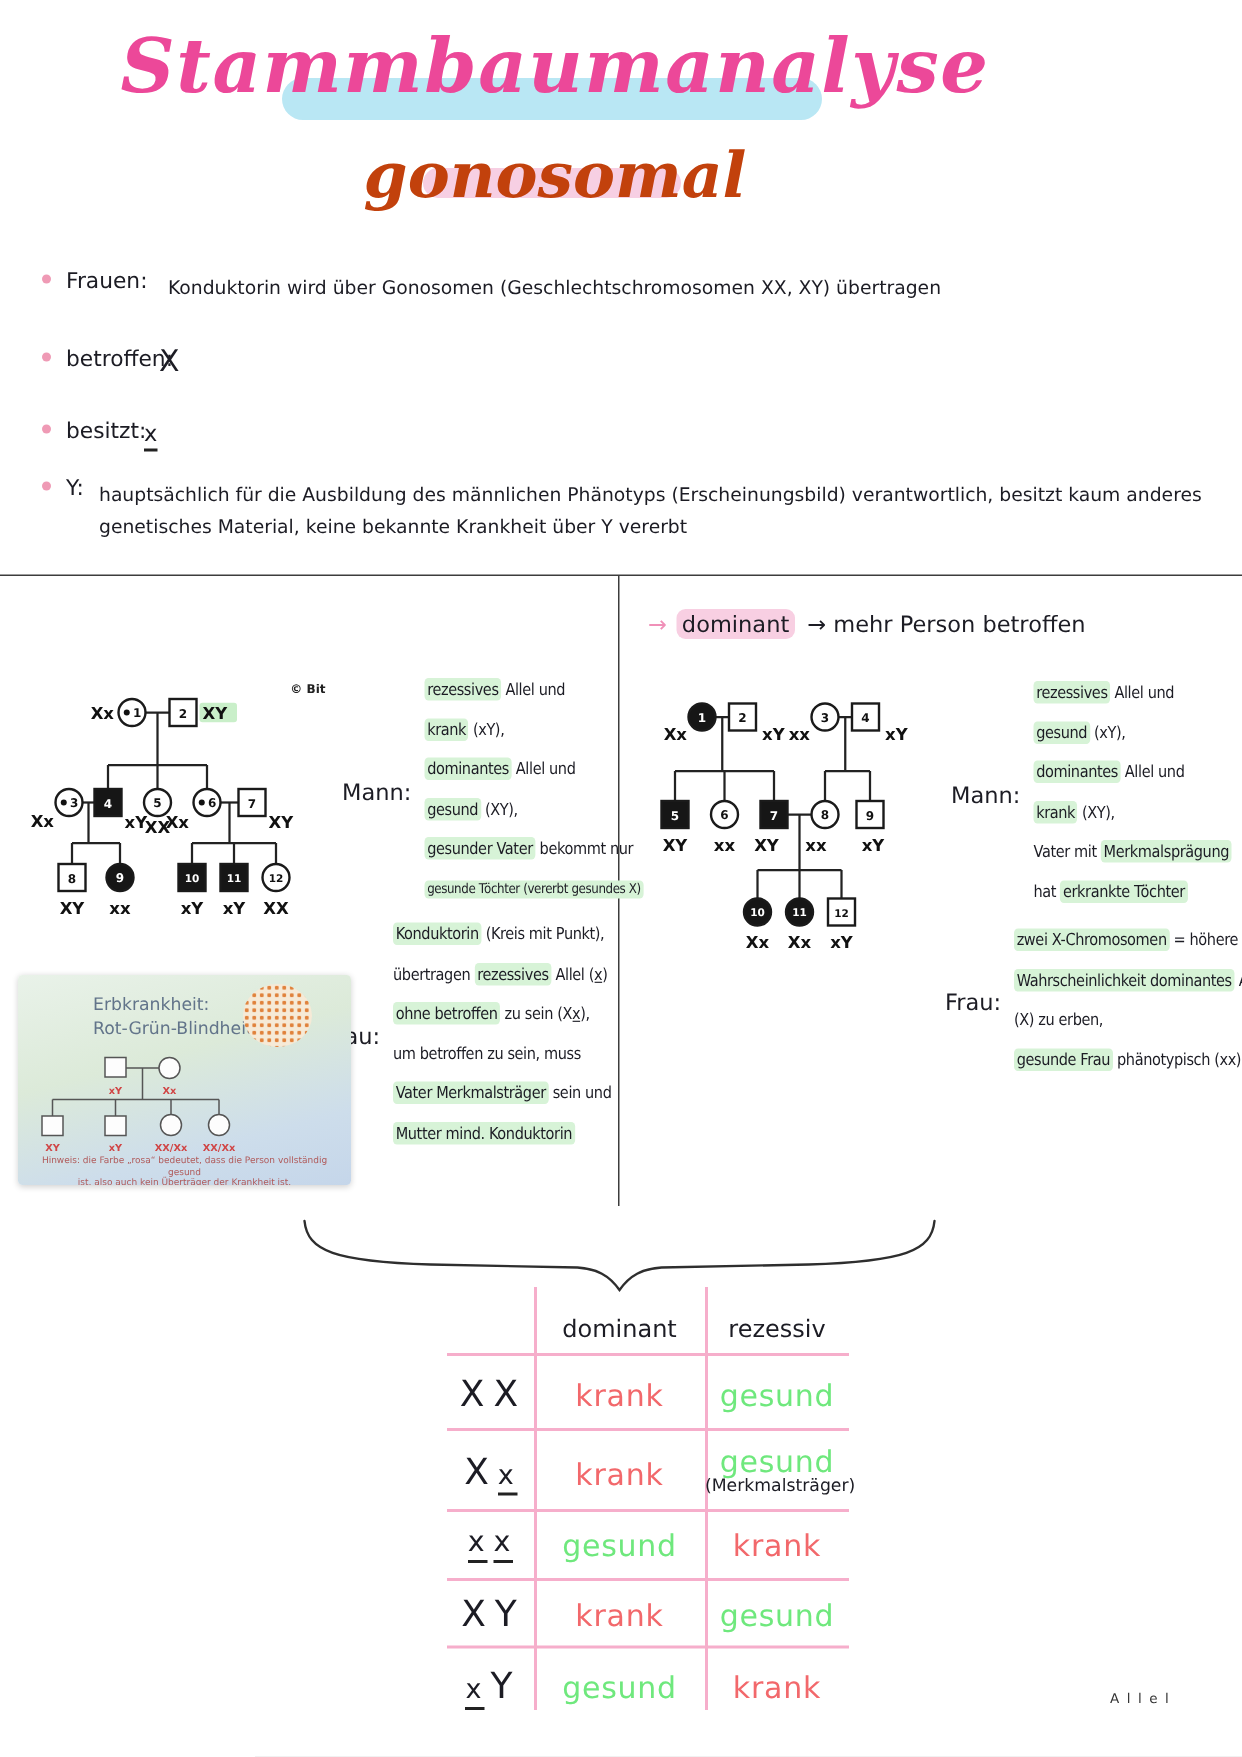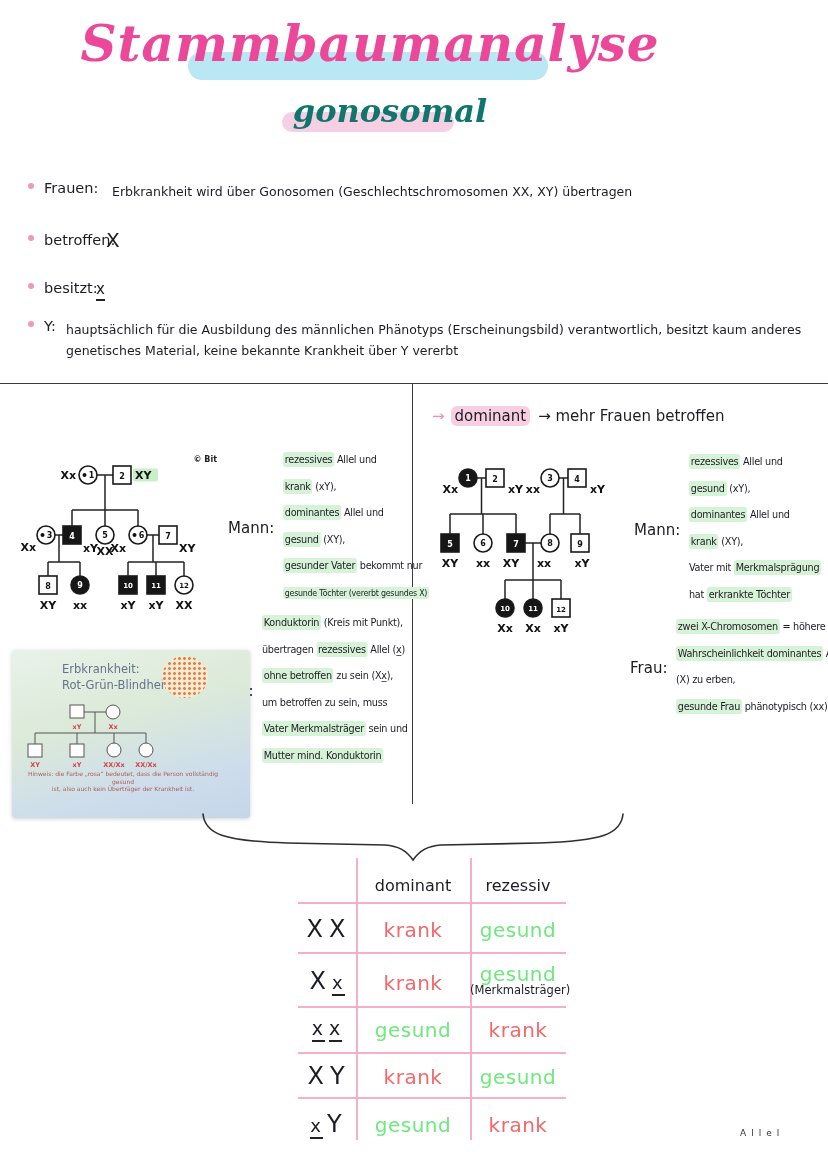--- a/index.html
+++ b/index.html
@@ -6,21 +6,21 @@
   #page{position:relative;width:828px;height:1171px;background:#ffffff;margin:0 auto;
         font-family:"DejaVu Sans",sans-serif;color:#1c1c24;overflow:hidden;}
 
   
   .hl-bar{position:absolute;border-radius:14px;}
   .title-main{position:absolute;top:14px;left:0;width:740px;text-align:center;
               font-family:"DejaVu Serif",serif;font-style:italic;font-weight:bold;
               font-size:50px;letter-spacing:1px;color:#ec4899;z-index:2;}
   .title-sub{position:absolute;top:92px;left:0;width:740px;text-align:center;
              font-family:"DejaVu Serif",serif;font-style:italic;font-weight:bold;
-             font-size:32px;color:#0f766e;z-index:2;margin-left:20px;}
+             font-size:42px;color:#c2410c;z-index:2;}
   #bar-blue{top:52px;left:188px;width:360px;height:28px;background:#b9e7f4;z-index:1;}
   #bar-pink{top:112px;left:282px;width:172px;height:20px;background:#f7cfe3;z-index:1;}
 
   
   .bullet{position:absolute;left:28px;font-size:13px;}
   .bdot{position:absolute;left:0;top:3px;width:6px;height:6px;border-radius:50%;background:#ef9ab5;}
   .blabel{position:absolute;left:16px;top:0;font-size:14.5px;white-space:nowrap;}
   .btext{position:absolute;top:1px;font-size:12.5px;line-height:21px;}
   .bval{position:absolute;top:-4px;font-size:20px;}
   .u{border-bottom:2px solid #222;padding-bottom:1px;}
@@ -49,23 +49,23 @@
 
   
   .blk{position:absolute;display:flex;align-items:center;}
   .blk-label{font-size:15px;margin-right:9px;white-space:nowrap;padding-top:2px;}
   .hand-lines{font-size:11px;letter-spacing:-0.3px;transform:scaleX(0.88);
               transform-origin:left top;line-height:26.5px;white-space:nowrap;}
   .hand-line.small{font-size:9px;}
   .hl{background:#d7f3d7;border-radius:3px;padding:1px 2px;}
 
   
-  #slide{position:absolute;left:12px;top:650px;width:222px;height:168px;border-radius:3px;
+  #slide{position:absolute;left:12px;top:650px;width:222px;height:140px;border-radius:3px;
          background:linear-gradient(165deg,#e9f2e9 0%,#dcead9 40%,#cdddeb 75%,#c5d6ea 100%);
-         box-shadow:0 1px 4px rgba(0,0,0,.18);filter:blur(.3px);overflow:hidden;padding-left:16px;}
+         box-shadow:0 1px 4px rgba(0,0,0,.18);filter:blur(.3px);overflow:hidden;}
   .slide-title{position:absolute;left:50px;top:11px;font-size:11.5px;color:#62748a;line-height:16px;}
   #ishihara{position:absolute;left:150px;top:6px;width:46px;height:42px;border-radius:50%;
             background-color:#f6ead7;background-image:radial-gradient(#e0823c 1.2px,rgba(0,0,0,0) 1.6px);
             background-size:5px 5px;}
   .slide-cap{position:absolute;left:8px;top:120px;width:206px;text-align:center;
              font-size:6px;line-height:7.5px;color:#b05a5a;}
   .sp-label{font-size:6.5px;fill:#d04545;text-anchor:middle;font-weight:bold;}
   .sp-line{stroke:#555;stroke-width:1;fill:none;}
   .sp-sym{fill:#fdfdfd;stroke:#555;stroke-width:1;}
 
@@ -95,21 +95,21 @@
 <div id="page">
 
   <div class="hl-bar" id="bar-blue"></div>
   <div class="hl-bar" id="bar-pink"></div>
   <div class="title-main">Stammbaumanalyse</div>
   <div class="title-sub">gonosomal</div>
 
   <div class="bullet" style="top:180px;">
     <span class="bdot"></span>
     <span class="blabel">Frauen:</span>
-    <span class="btext" style="left:84px;width:700px;">Erbkrankheit wird über Gonosomen (Geschlechtschromosomen XX, XY) übertragen</span>
+    <span class="btext" style="left:84px;width:700px;">Konduktorin wird über Gonosomen (Geschlechtschromosomen XX, XY) übertragen</span>
   </div>
   <div class="bullet" style="top:232px;">
     <span class="bdot"></span>
     <span class="blabel">betroffen:</span>
     <span class="bval" style="left:78px;">X</span>
   </div>
   <div class="bullet" style="top:280px;">
     <span class="bdot"></span>
     <span class="blabel">besitzt:</span>
     <span class="bval u" style="left:68px;font-size:15px;top:0;">x</span>
@@ -118,21 +118,21 @@
     <span class="bdot"></span>
     <span class="blabel">Y:</span>
     <span class="btext" style="left:38px;width:757px;">hauptsächlich für die Ausbildung des männlichen Phänotyps (Erscheinungsbild) verantwortlich, besitzt kaum anderes genetisches Material, keine bekannte Krankheit über Y vererbt</span>
   </div>
 
   <div class="hline"></div>
   <div class="vline"></div>
 
 
   <div class="col-head" style="left:432px;top:407px;">
-    <span class="arrow-ico">→</span><span class="kw">dominant</span><span class="head-rest">→ mehr Frauen betroffen</span>
+    <span class="arrow-ico">→</span><span class="kw">dominant</span><span class="head-rest">→ mehr Person betroffen</span>
   </div>
 
   <svg style="position:absolute;left:10px;top:450px;" width="215" height="190" viewBox="0 0 215 190">
     <text class="wmark" x="207" y="12">© Bit</text>
     <line class="pline" x1="87" y1="25" x2="103" y2="25"></line>
     <line class="pline" x1="95" y1="25" x2="95" y2="60"></line>
     <line class="pline" x1="62" y1="60" x2="128" y2="60"></line>
     <line class="pline" x1="62" y1="60" x2="62" y2="76"></line>
     <line class="pline" x1="95" y1="60" x2="95" y2="76"></line>
     <line class="pline" x1="128" y1="60" x2="128" y2="76"></line>

